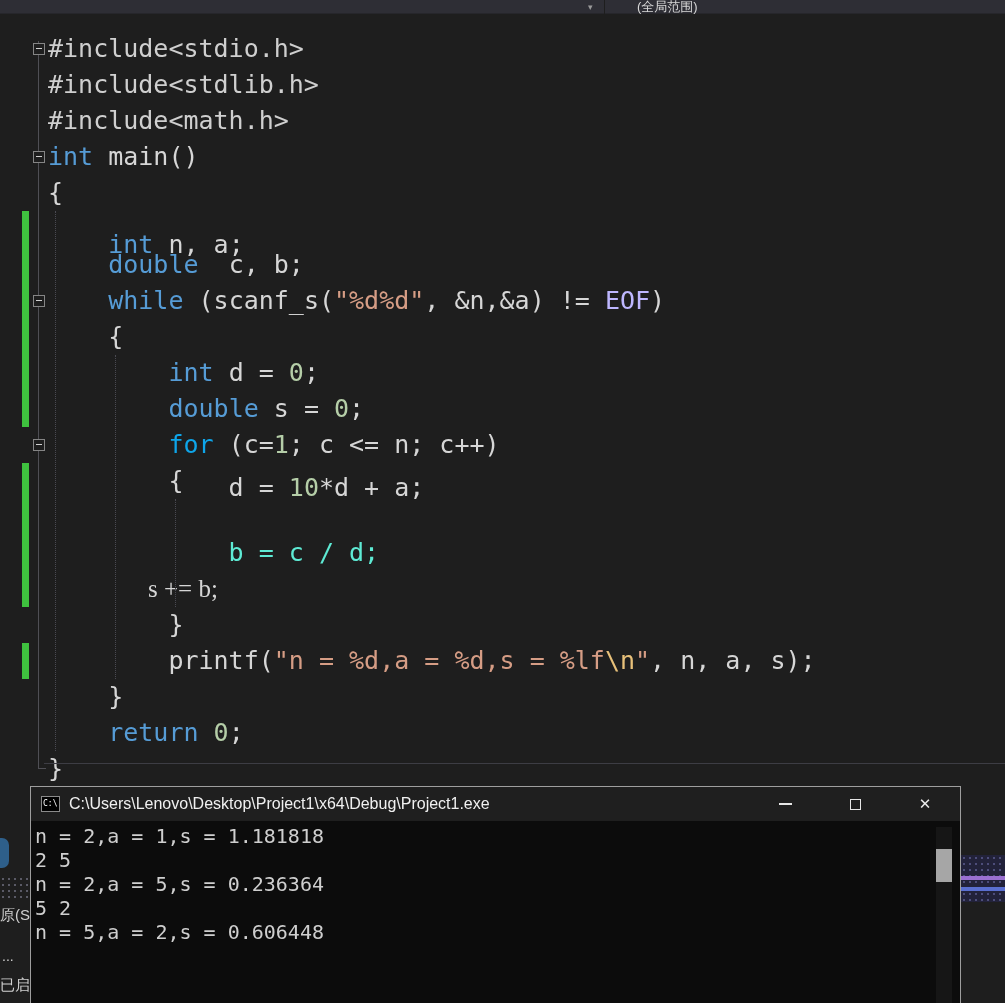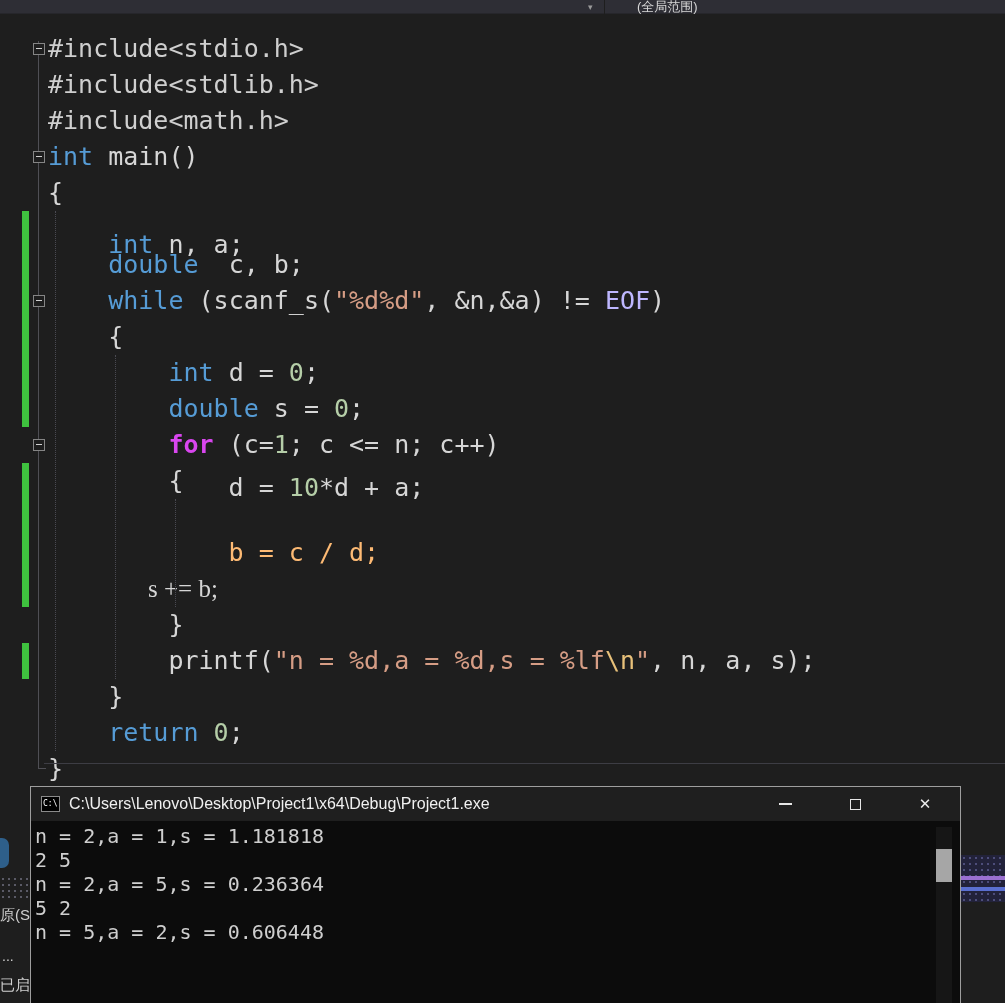--- a/index.html
+++ b/index.html
@@ -124,25 +124,25 @@
         <div class="code-line" style="top: 125px;"><span style="color: rgb(86, 156, 214);">int</span><span style="color: rgb(214, 214, 214);"> main()</span></div>
         <span class="fold-box" style="top: 137px;"></span>
         <div class="code-line" style="top: 161px;"><span style="color: rgb(214, 214, 214);">{</span></div>
         <div class="code-line" style="top: 197px; margin-top: 16px;"><span style="color: rgb(214, 214, 214);">    </span><span style="color: rgb(86, 156, 214);">int</span><span style="color: rgb(214, 214, 214);"> n, a;</span></div>
         <div class="code-line" style="top: 233px;"><span style="color: rgb(214, 214, 214);">    </span><span style="color: rgb(86, 156, 214);">double</span><span style="color: rgb(214, 214, 214); margin-top: 47px;">  c, b;</span></div>
         <div class="code-line" style="top: 269px;"><span style="color: rgb(214, 214, 214);">    </span><span style="color: rgb(86, 156, 214);">while</span><span style="color: rgb(214, 214, 214);"> (scanf_s(</span><span style="color: rgb(214, 157, 133);">"%d%d"</span><span style="color: rgb(214, 214, 214);">, &amp;n,&amp;a) != </span><span style="color: rgb(190, 183, 255);">EOF</span><span style="color: rgb(214, 214, 214);">)</span></div>
         <span class="fold-box" style="top: 281px;"></span>
         <div class="code-line" style="top: 305px;"><span style="color: rgb(214, 214, 214);">    {</span></div>
         <div class="code-line" style="top: 341px;"><span style="color: rgb(214, 214, 214);">        </span><span style="color: rgb(86, 156, 214);">int</span><span style="color: rgb(214, 214, 214);"> d = </span><span style="color: rgb(181, 206, 168);">0</span><span style="color: rgb(214, 214, 214);">;</span></div>
         <div class="code-line" style="top: 377px;"><span style="color: rgb(214, 214, 214);">        </span><span style="color: rgb(86, 156, 214);">double</span><span style="color: rgb(214, 214, 214);"> s = </span><span style="color: rgb(181, 206, 168);">0</span><span style="color: rgb(214, 214, 214);">;</span></div>
-        <div class="code-line" style="top: 413px;"><span style="color: rgb(214, 214, 214);">        </span><span style="color: #d946ef; font-weight: bold;">for</span><span style="color: rgb(214, 214, 214);"> (c=</span><span style="color: rgb(181, 206, 168);">1</span><span style="color: rgb(214, 214, 214);">; c &lt;= n; c++)</span></div>
+        <div class="code-line" style="top: 413px;"><span style="color: rgb(214, 214, 214);">        </span><span style="color: #0ea5e9;">for</span><span style="color: rgb(214, 214, 214);"> (c=</span><span style="color: rgb(181, 206, 168);">1</span><span style="color: rgb(214, 214, 214);">; c &lt;= n; c++)</span></div>
         <span class="fold-box" style="top: 425px;"></span>
         <div class="code-line" style="top: 449px;"><span style="color: rgb(214, 214, 214);">        {</span></div>
         <div class="code-line" style="top: 456px;"><span style="color: rgb(214, 214, 214);">            d = </span><span style="color: rgb(181, 206, 168);">10</span><span style="color: rgb(214, 214, 214);">*d + a;</span></div>
-        <div class="code-line" style="top: 521px;"><span style="color: #fdba74;">            b = c / d;</span></div>
+        <div class="code-line" style="top: 521px;"><span style="color: #5eead4;">            b = c / d;</span></div>
         <div class="code-line" style="top: 557px; font-family: Liberation Serif, serif;"><span style="color: rgb(214, 214, 214);">                s += b;</span></div>
         <div class="code-line" style="top: 593px;"><span style="color: rgb(214, 214, 214);">        }</span></div>
         <div class="code-line" style="top: 629px;"><span style="color: rgb(214, 214, 214);">        printf(</span><span style="color: rgb(214, 157, 133);">"n = %d,a = %d,s = %lf</span><span style="color: rgb(232, 193, 122);">\n</span><span style="color: rgb(214, 157, 133);">"</span><span style="color: rgb(214, 214, 214);">, n, a, s);</span></div>
         <div class="code-line" style="top: 665px;"><span style="color: rgb(214, 214, 214);">    }</span></div>
         <div class="code-line" style="top: 701px;"><span style="color: rgb(214, 214, 214);">    </span><span style="color: rgb(86, 156, 214);">return</span><span style="color: rgb(214, 214, 214);"> </span><span style="color: rgb(181, 206, 168);">0</span><span style="color: rgb(214, 214, 214);">;</span></div>
         <div class="code-line" style="top: 737px;"><span style="color: rgb(214, 214, 214);">}</span></div>
         <div class="change-bar" style="top: 197px; height: 216px; background: rgb(63, 194, 63);"></div>
         <div class="change-bar" style="top: 449px; height: 144px; background: rgb(63, 194, 63);"></div>
         <div class="change-bar" style="top: 629px; height: 36px; background: rgb(63, 194, 63);"></div>
         <div class="indent-guide" style="left: 55px; top: 197px; height: 540px;"></div>

